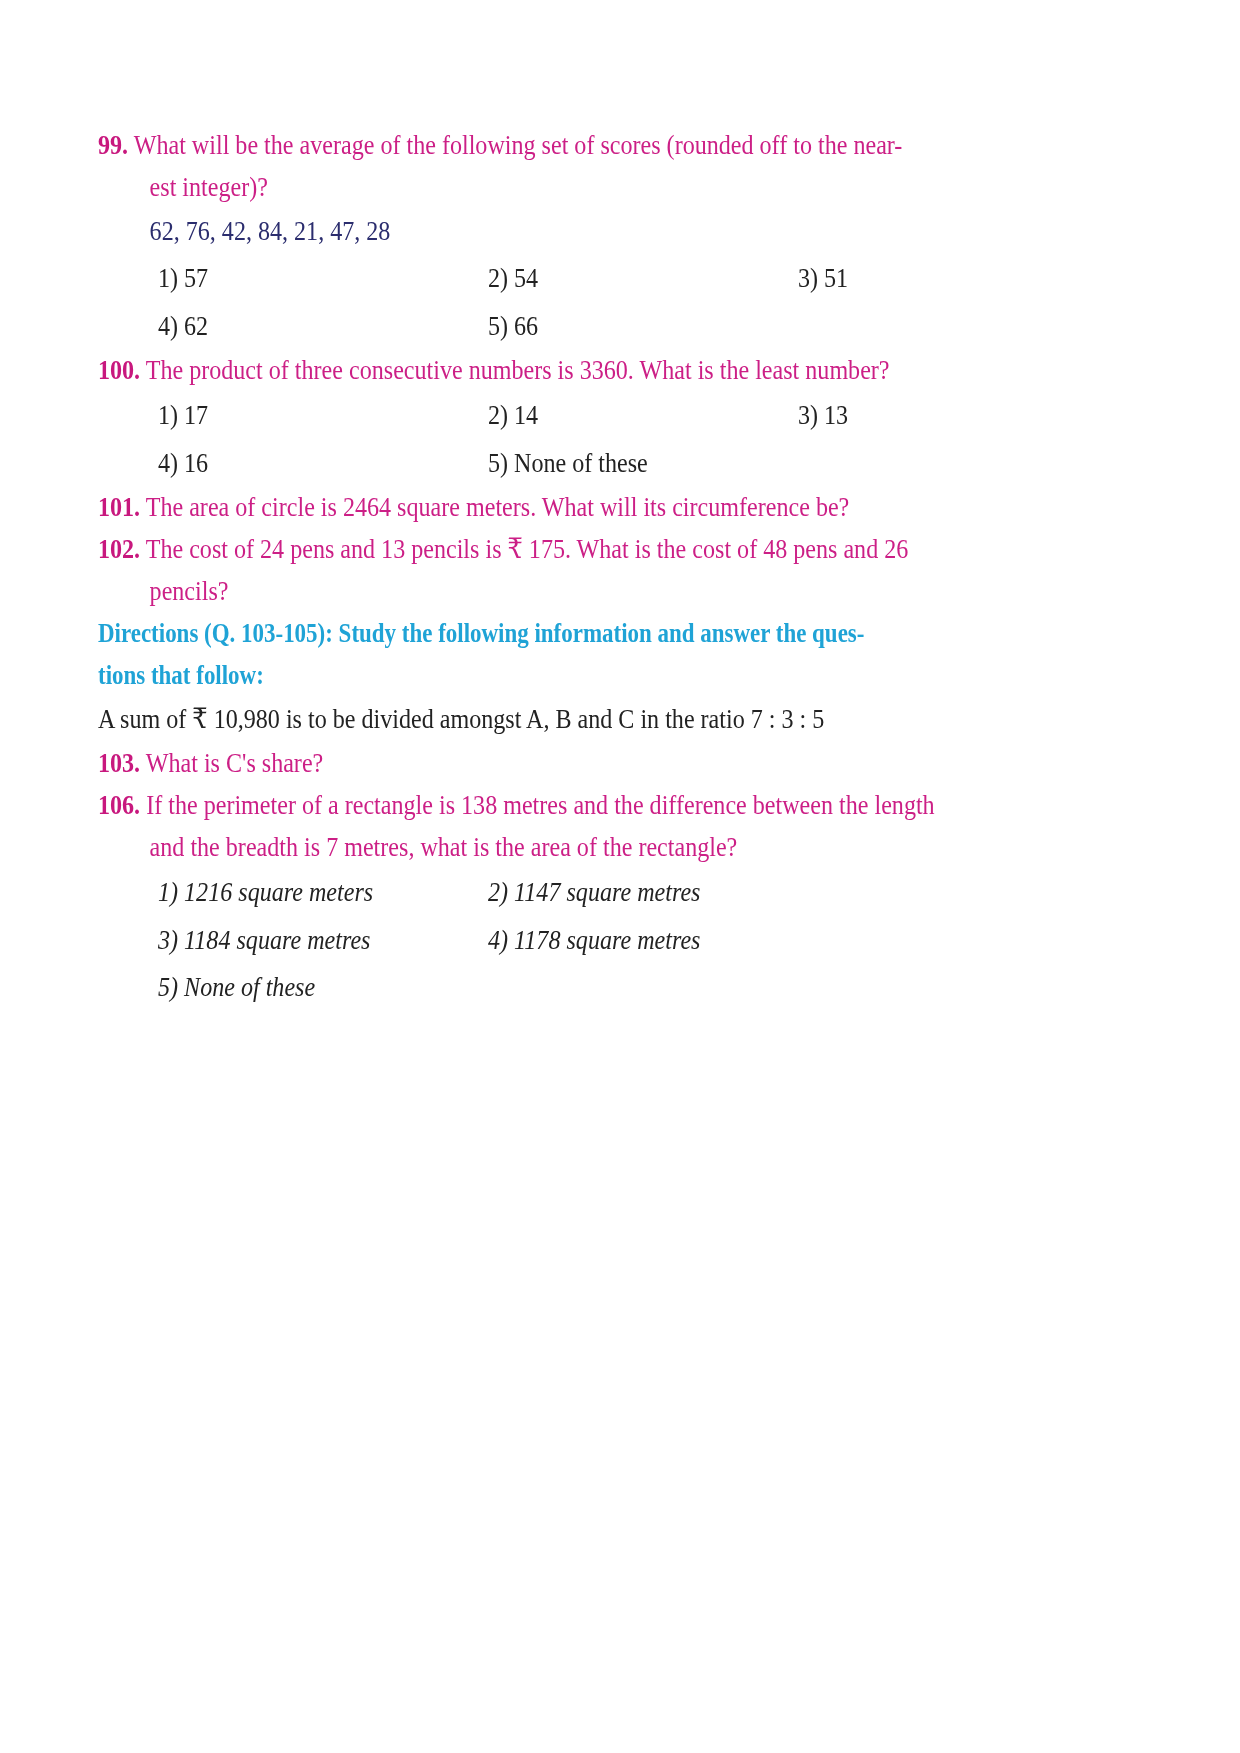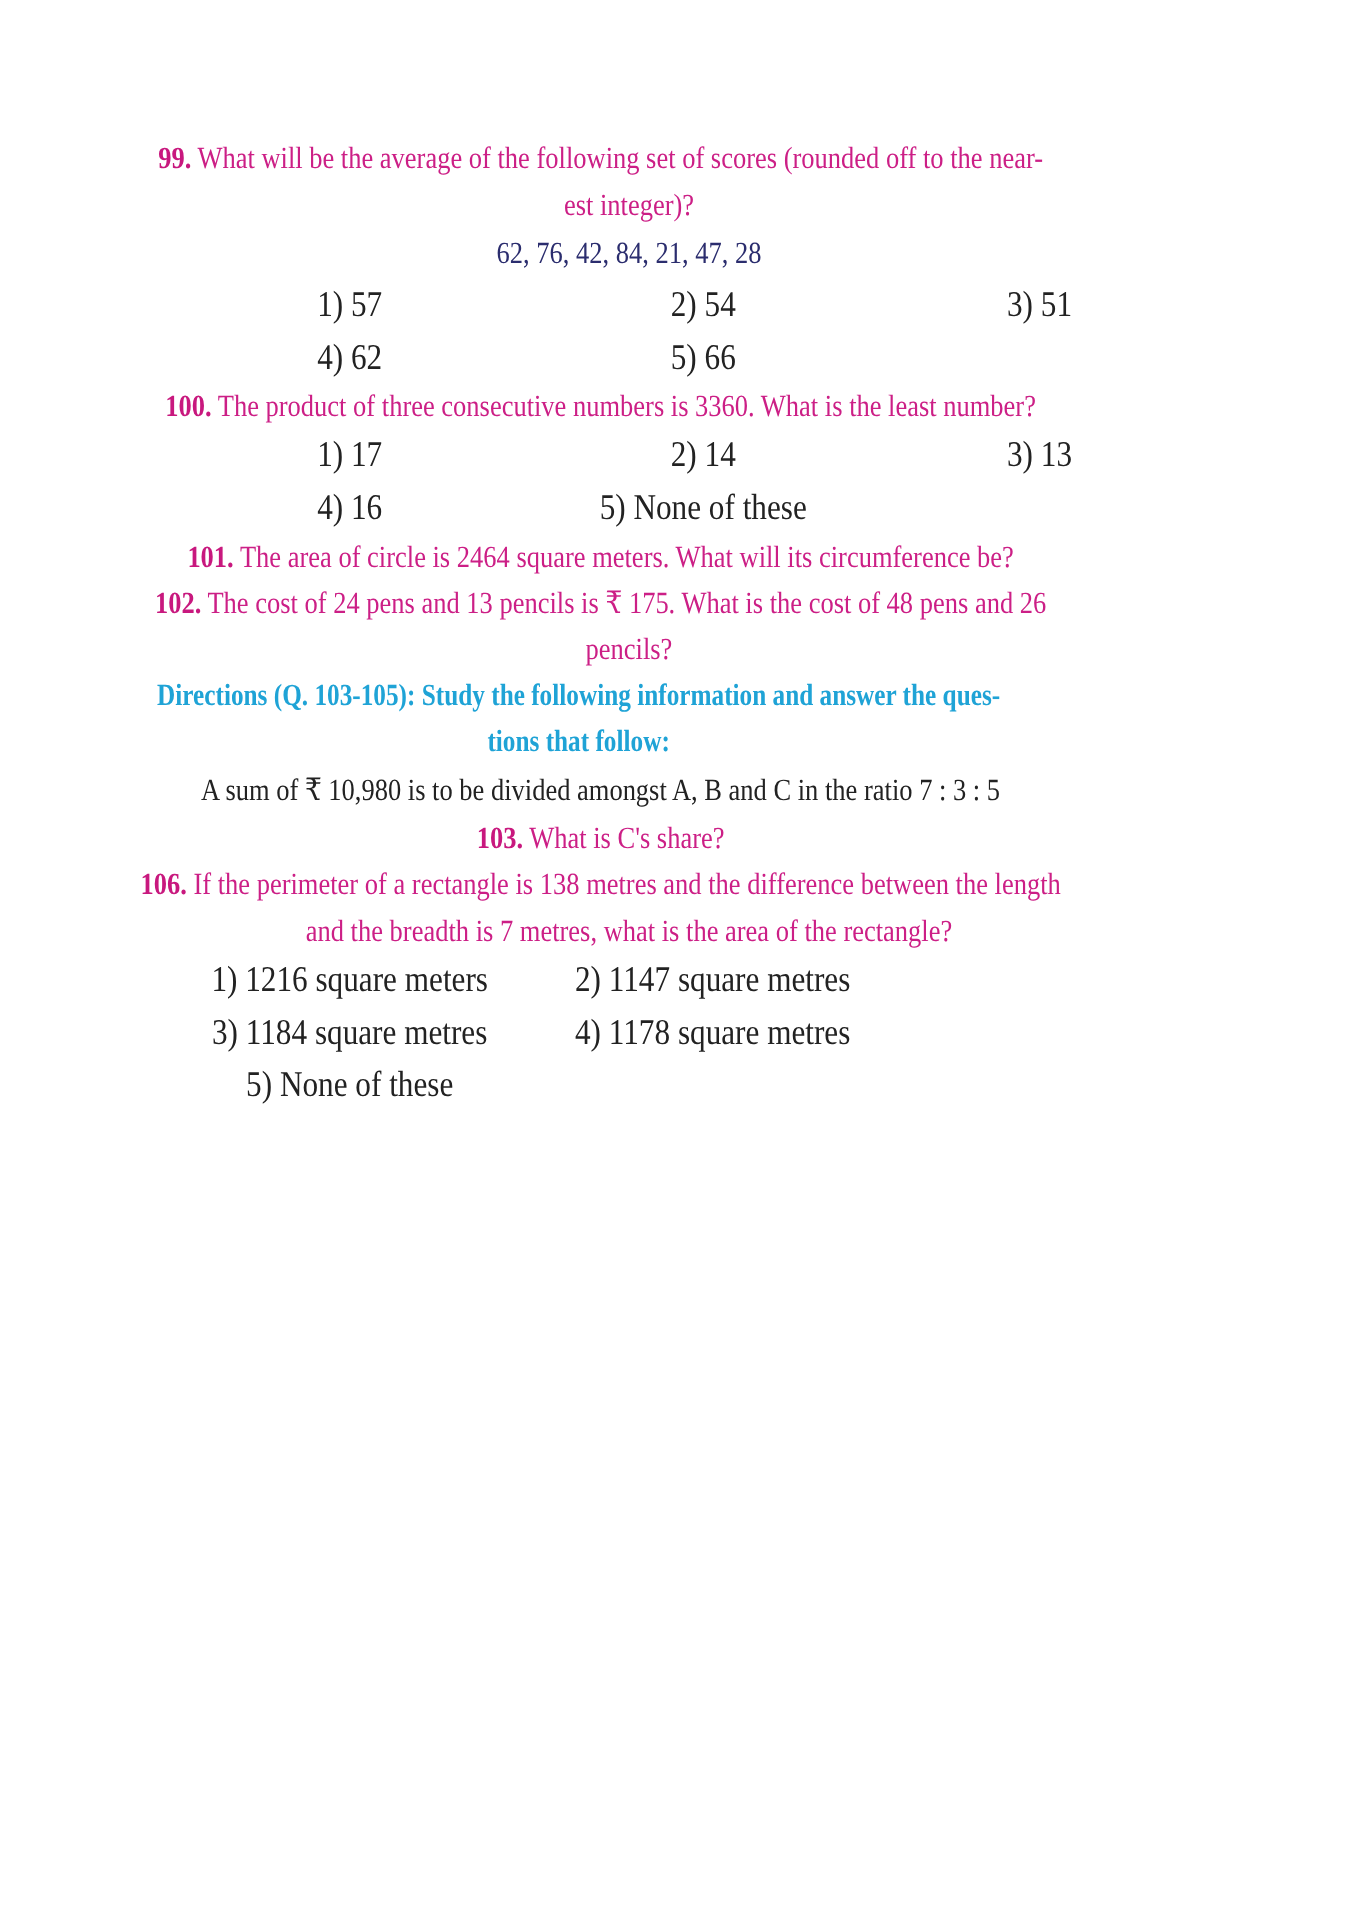--- a/index.html
+++ b/index.html
@@ -7,22 +7,22 @@
          font-family: "Liberation Serif", "DejaVu Serif", serif; }
   .page { position: absolute; left: 120px; top: 124px; width: 1000px; }
   .q { position: relative; font-size: 28px; line-height: 42px; color: #cc1f86;
        transform: scaleX(0.86); transform-origin: left center; white-space: nowrap; }
   .q .num { font-weight: bold; color: #c8187e; }
   .q-cont { font-size: 28px; line-height: 42px; color: #cc1f86; padding-left: 60px;
             transform: scaleX(0.86); transform-origin: left center; white-space: nowrap; }
   .data-line { font-size: 28px; line-height: 46px; color: #2b2d6e; padding-left: 60px;
                transform: scaleX(0.86); transform-origin: left center; white-space: nowrap; }
   .opts { display: grid; grid-template-columns: 330px 310px 300px; padding-left: 60px;
-          font-size: 33px; line-height: 47.5px; color: #222; }
-  .opts.two { grid-template-columns: 330px 330px; }
+          font-size: 28px; line-height: 47.5px; color: #222; }
+  .opts.two { grid-template-columns: 330px 330px; font-style: italic; }
   .opt { transform: scaleX(0.86); transform-origin: left center; white-space: nowrap; }
   .dir { font-size: 28px; line-height: 42px; color: #1fa3d6; font-weight: bold;
          transform: scaleX(0.82); transform-origin: left center; white-space: nowrap; }
   .info { font-size: 28px; line-height: 46px; color: #222;
           transform: scaleX(0.86); transform-origin: left center; white-space: nowrap; }
 </style>
 </head>
 <body>
 
 <div class="page">
@@ -99,15 +99,15 @@
       <span class="opt">3) 1184 square metres</span>
       <span class="opt">4) 1178 square metres</span>
       <span class="opt">5) None of these</span>
     </div>
   </div>
 
 </div>
 
 <style>
   
-  .page { left: 116px; text-align: center; }
+  .page { left: 98px; }
   .q { margin-left: 0 !important; }
 </style>
 
 </body></html>

